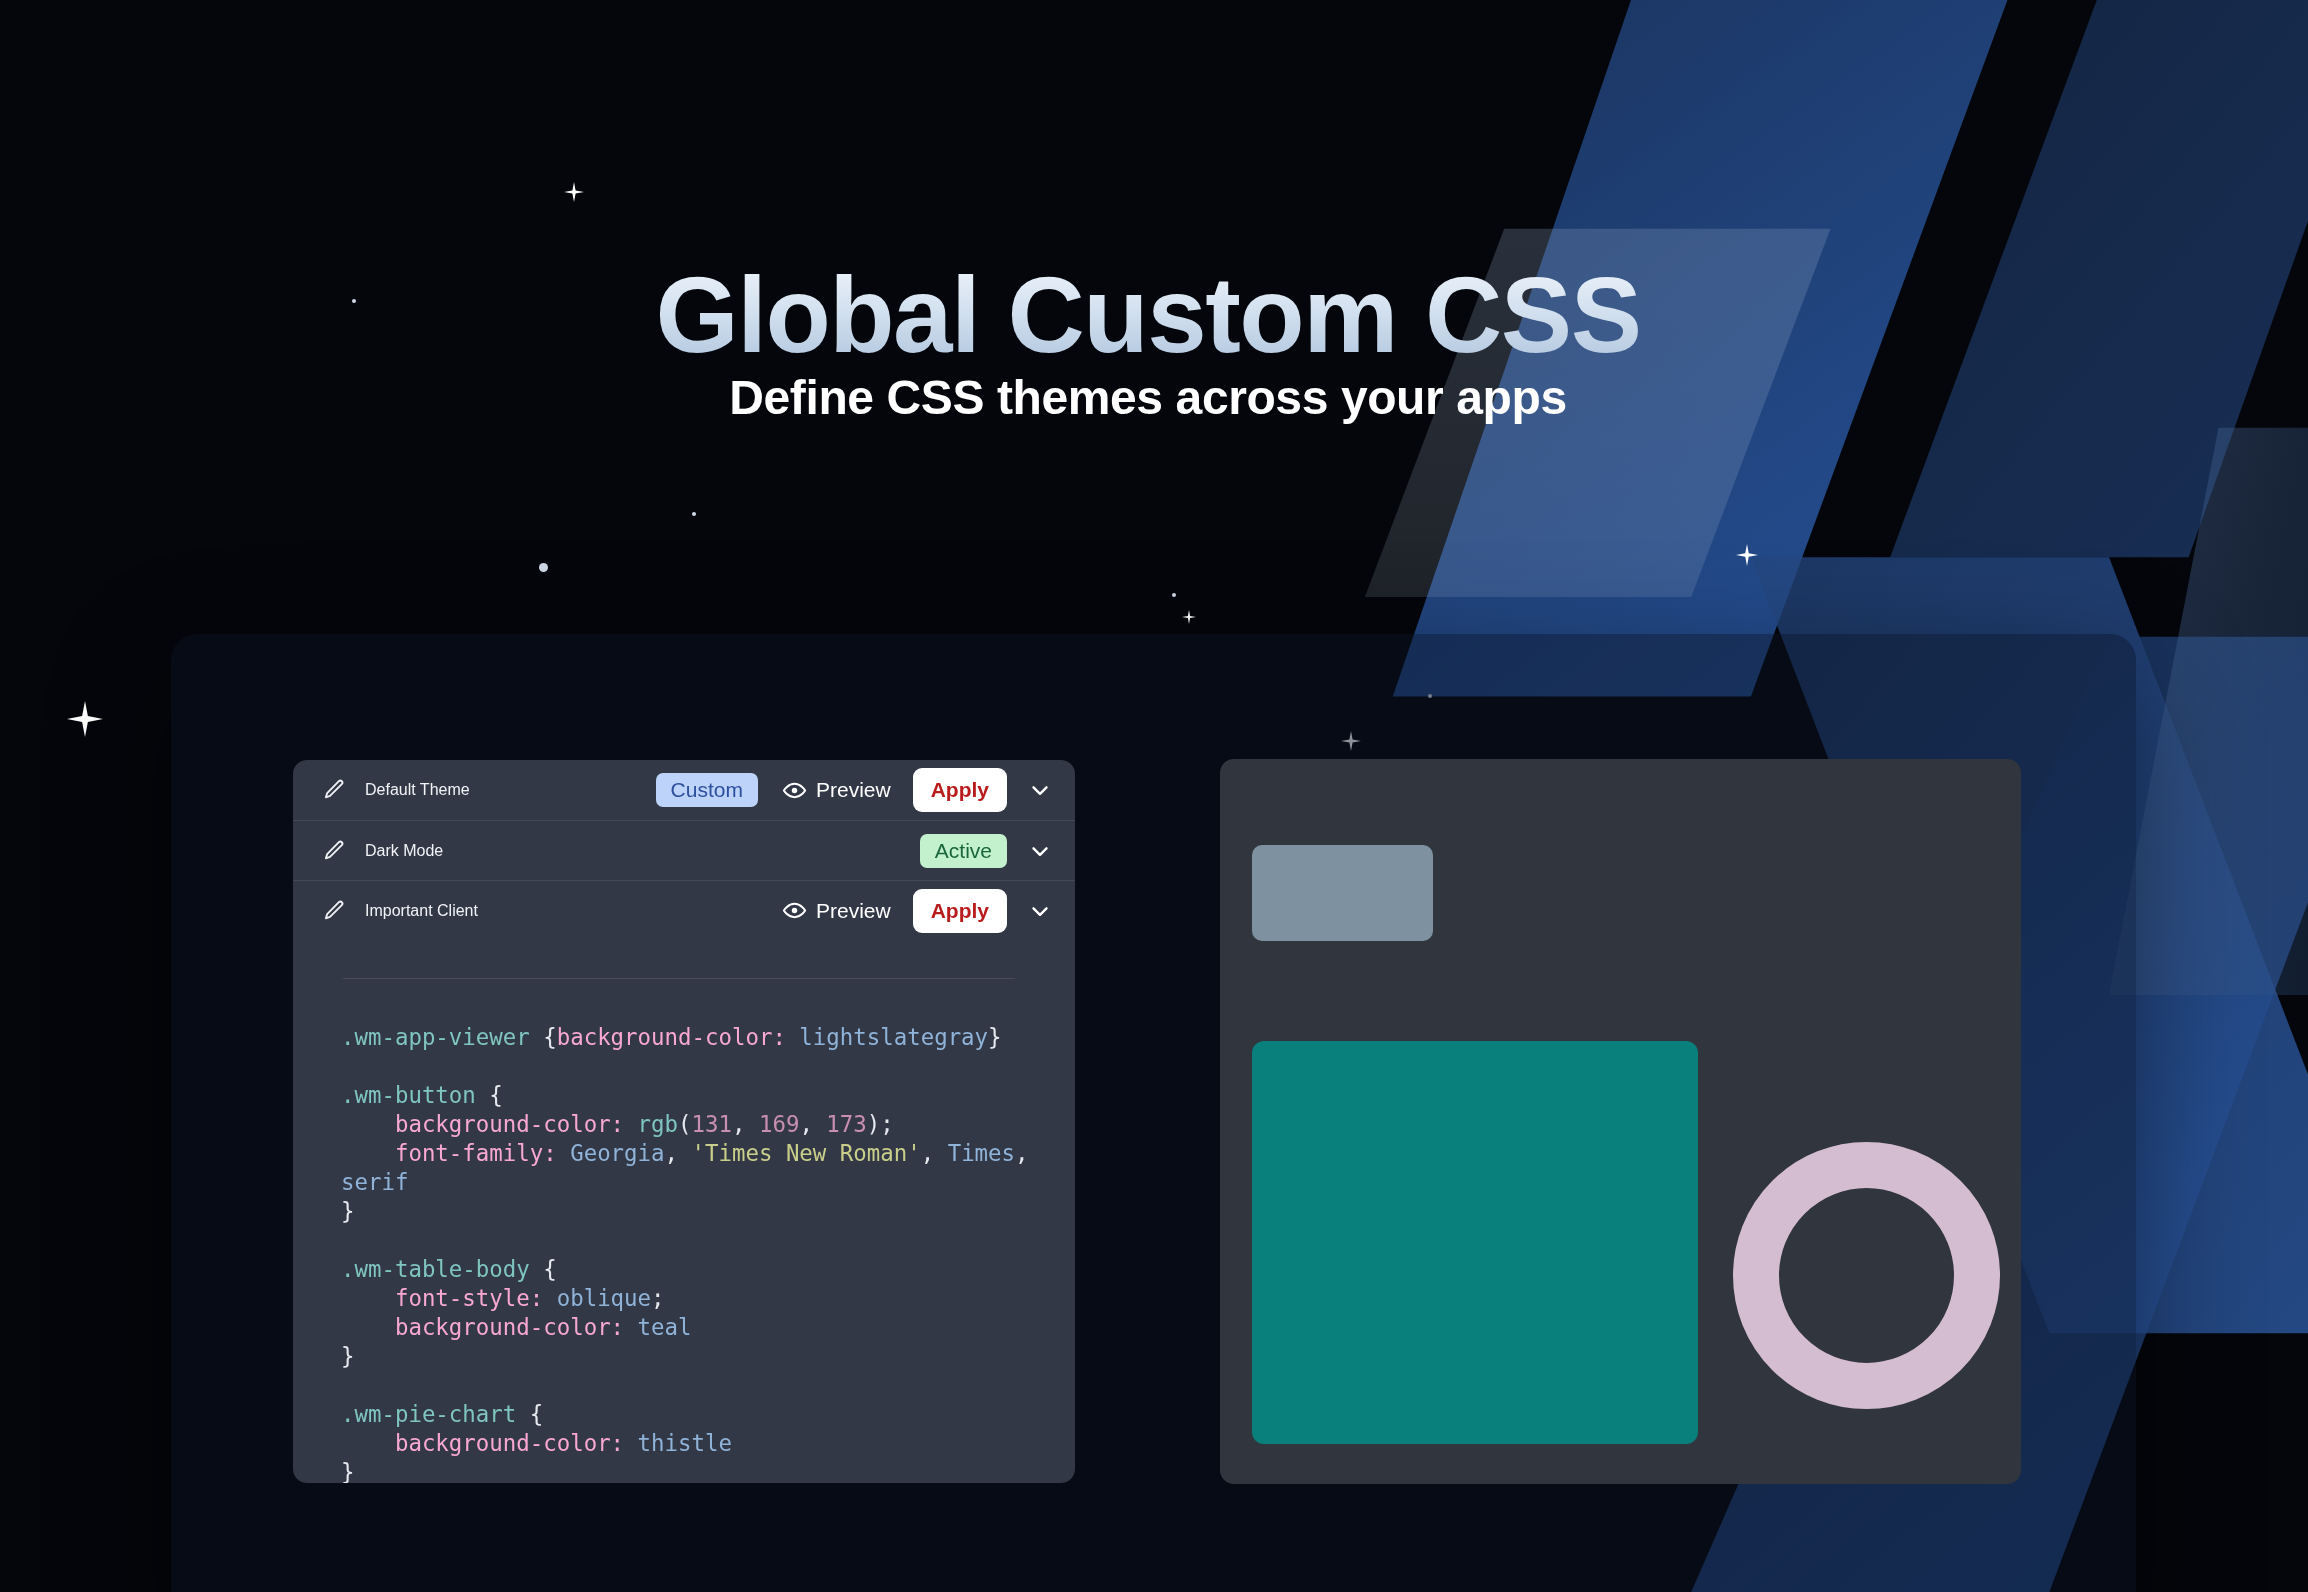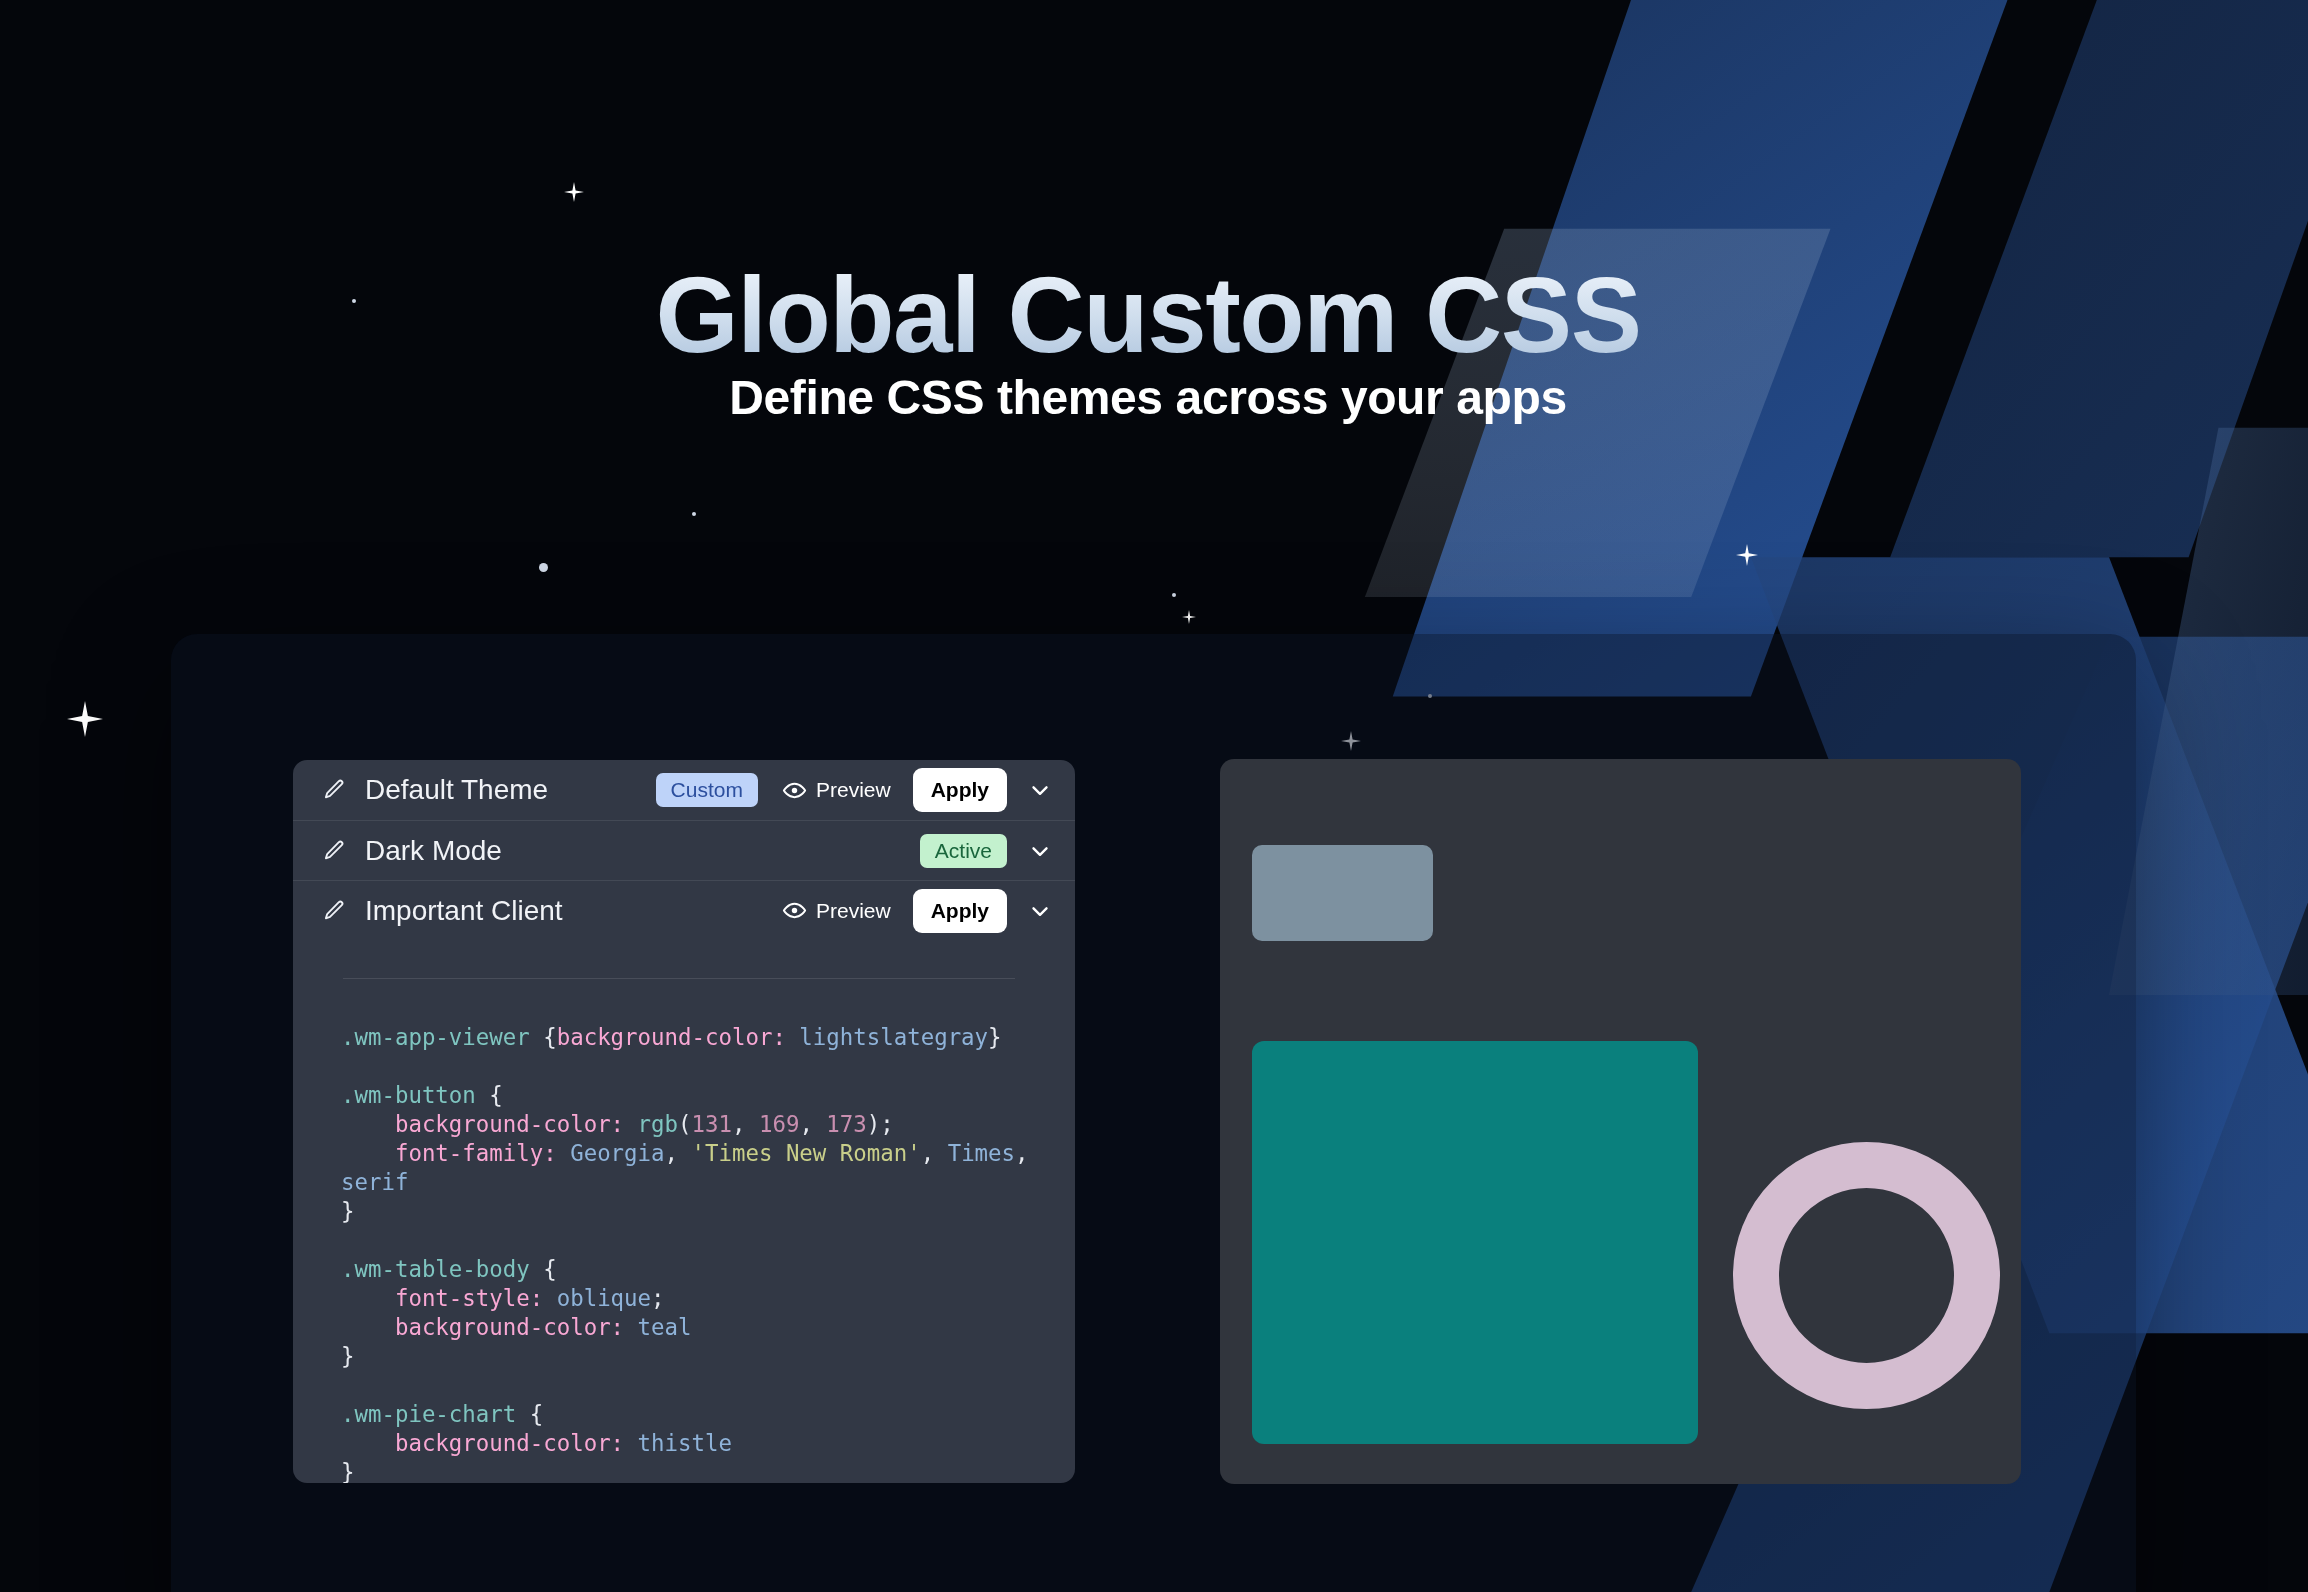--- a/index.html
+++ b/index.html
@@ -86,21 +86,21 @@
     padding: 0 22px 0 28px;
     gap: 0;
   }
   .theme-row + .theme-row { border-top: 1px solid rgba(255,255,255,0.085); }
 
   .pencil-icon { width: 26px; height: 26px; flex: 0 0 26px; margin-right: 18px; }
   .pencil-icon svg { display: block; width: 26px; height: 26px; }
 
   .theme-name {
     color: #f1f3f7;
-    font-size: 28px;
+    font-size: 16px;
     font-weight: 400;
     white-space: nowrap;
   }
   .row-spacer { flex: 1 1 auto; }
 
   .badge {
     display: inline-flex;
     align-items: center;
     justify-content: center;
     height: 34px;
@@ -126,21 +126,21 @@
   .eye-icon { width: 25px; height: 25px; flex: 0 0 25px; }
   .eye-icon svg { display: block; }
 
   .apply-btn {
     margin-left: 22px;
     height: 44px;
     padding: 0 18px;
     border-radius: 9px;
     border: none;
     background: #ffffff;
-    color: #000000;
+    color: #b91c1c;
     font-size: 21px;
     font-weight: 700;
     font-family: "Liberation Sans", sans-serif;
     cursor: pointer;
     white-space: nowrap;
   }
 
   .chev {
     margin-left: 20px;
     width: 26px; height: 26px;

